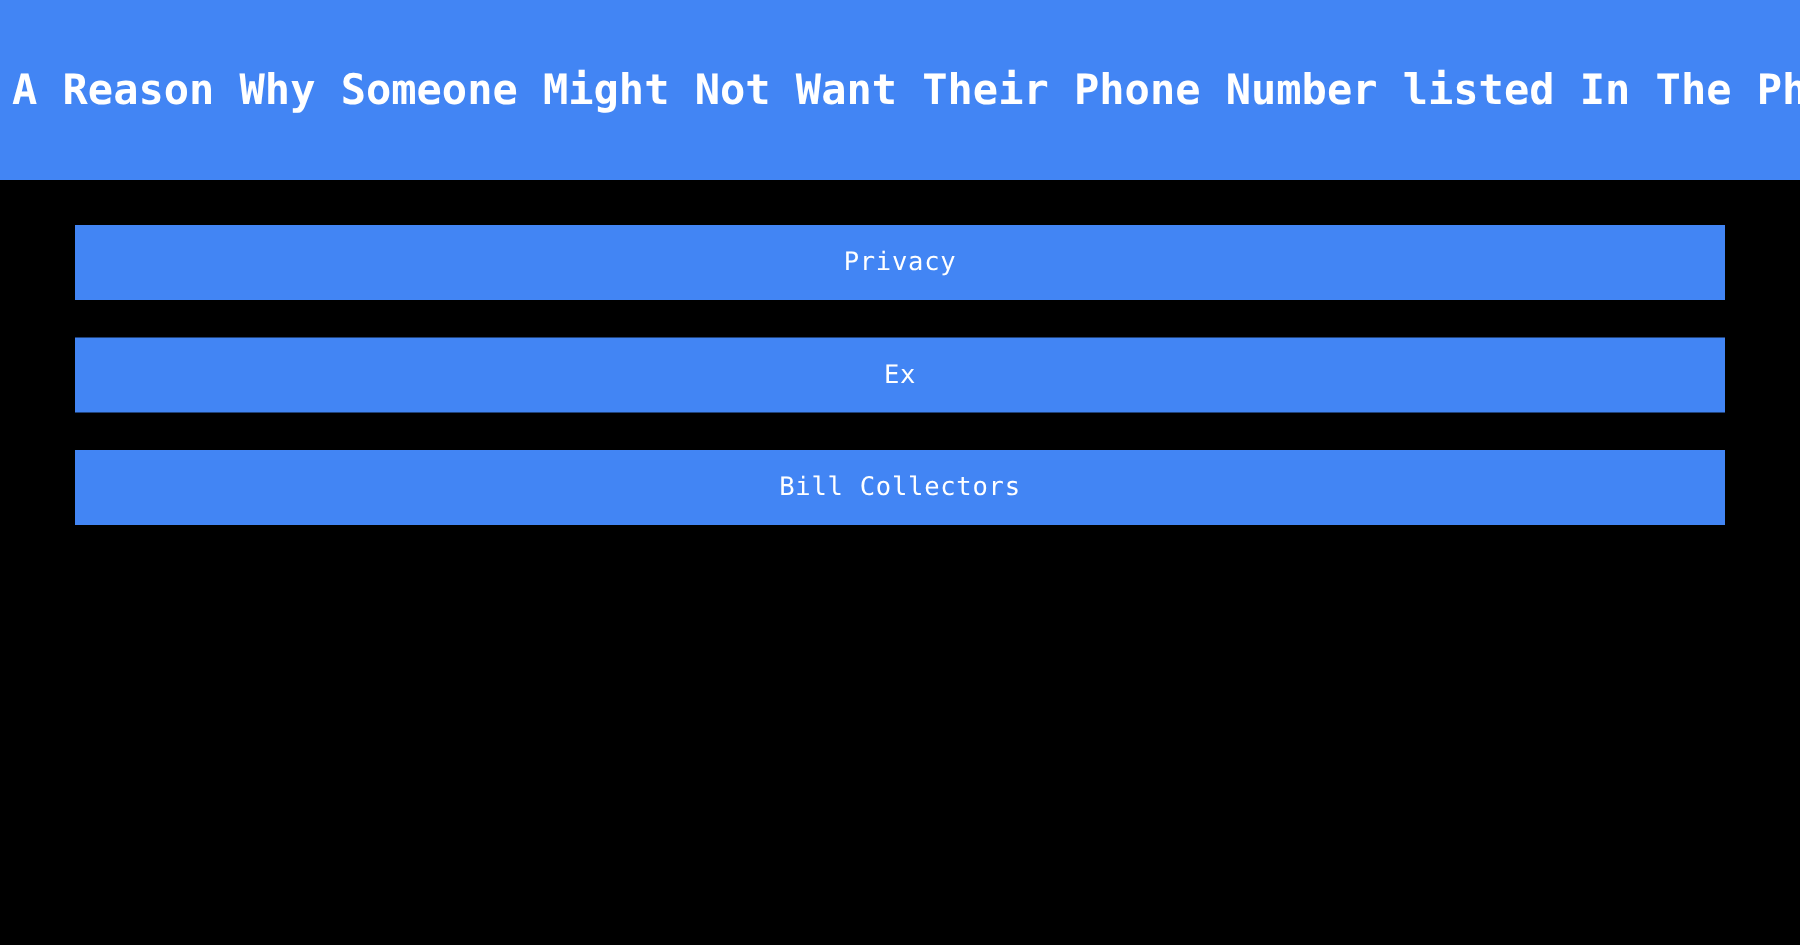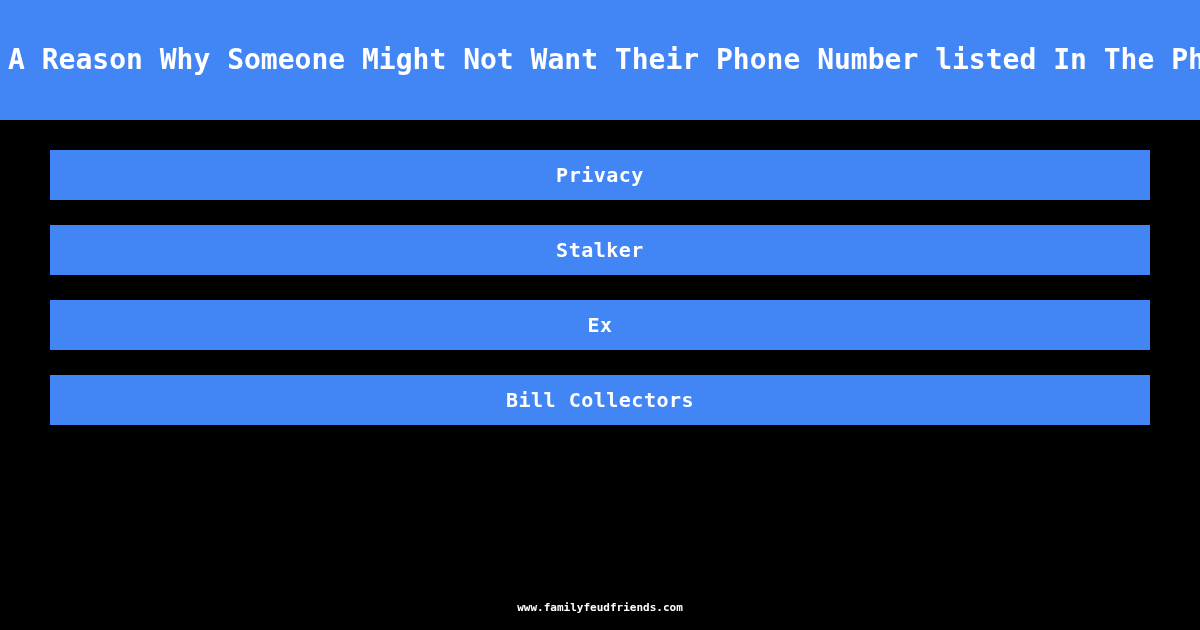--- a/index.html
+++ b/index.html
@@ -70,22 +70,22 @@
     background: #4285f4;
     display: flex;
     align-items: center;
     justify-content: center;
     overflow: hidden;
   }
 
   .answer-text {
     color: #ffffff;
     font-family: "DejaVu Sans Mono", "Liberation Mono", monospace;
-    font-size: 20px;
-    font-weight: bold;
+    font-size: 17px;
+    font-weight: normal;
     white-space: nowrap;
     letter-spacing: 0.5px;
     text-align: center;
   }
 
   
   .watermark {
     position: absolute;
     left: 0;
     top: 601px;
@@ -109,31 +109,27 @@
     <div class="header-title">A Reason Why Someone Might Not Want Their Phone Number listed In The Phone</div>
   </div>
 
   <div class="answers">
 
     <div class="answer-row">
       <span class="answer-text">Privacy</span>
     </div>
 
 
-    <div class="answer-row">
-      <span class="answer-text">Stalker</span>
-    </div>
 
 
     <div class="answer-row">
       <span class="answer-text">Ex</span>
     </div>
 
 
     <div class="answer-row">
       <span class="answer-text">Bill Collectors</span>
     </div>
 
   </div>
 
-  <div class="watermark">www.familyfeudfriends.com</div>
 
 </div>
 
 </body></html>

